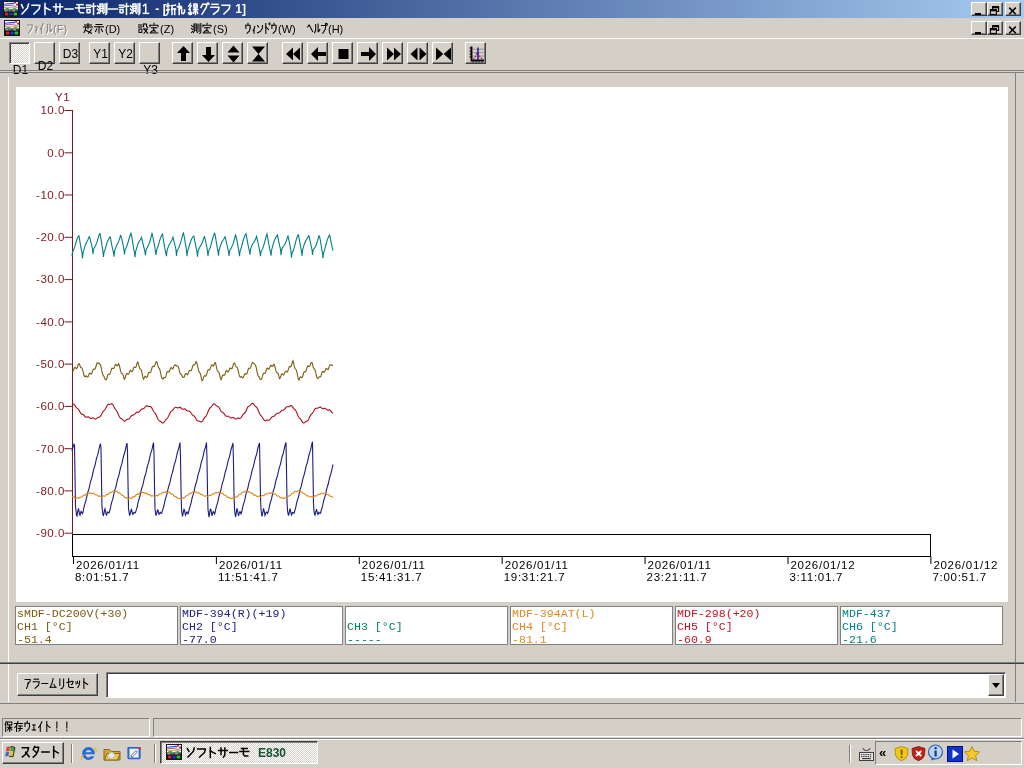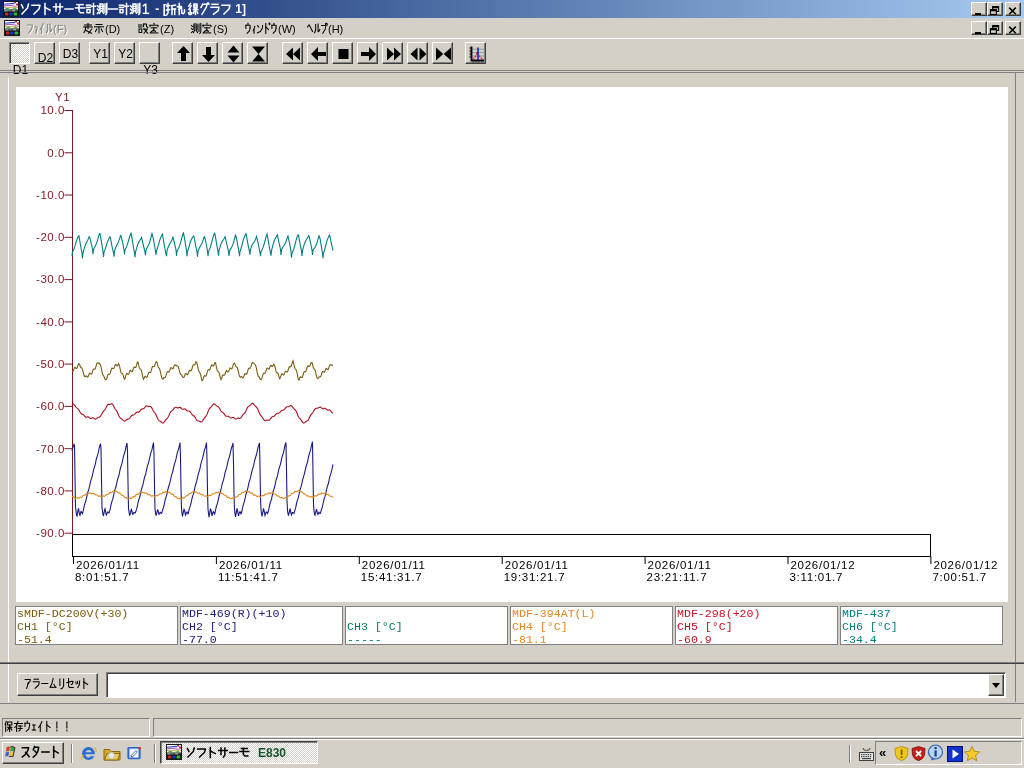--- a/index.html
+++ b/index.html
@@ -245,21 +245,21 @@
     </svg></div>
 <div style="position:absolute;left:1005px;top:21px;width:16px;height:14px;background:#d4d0c8;border-top:1px solid #fff;border-left:1px solid #fff;border-right:1px solid #404040;border-bottom:1px solid #404040;box-shadow:inset -1px -1px 0 #808080"><svg width="14" height="12" viewBox="0 0 14 12">
       <path d="M3.2 2.6 L9.8 9.2 M9.8 2.6 L3.2 9.2" stroke="#000" stroke-width="1.5"></path>
     </svg></div>
 <div class="abs" style="left:0;top:38px;width:1024px;height:33px;background:#d4d0c8;border-top:1px solid #fff"></div>
 <div class="abs" style="left:0;top:70px;width:1024px;height:1px;background:#808080"></div>
 <div style="position:absolute;left:9px;top:42px;width:21px;height:22px;border-top:1px solid #808080;border-left:1px solid #808080;border-right:1px solid #fff;border-bottom:1px solid #fff;box-shadow:inset 1px 1px 0 #404040;background:repeating-conic-gradient(#ffffff 0% 25%, #d4d0c8 0% 50%) 0 0/2px 2px;">
     <div style="position:absolute;left:0;top:16px;width:21px;height:22px;display:flex;align-items:center;justify-content:center;font:12px 'Liberation Sans',sans-serif;color:#000">D1</div>
   </div>
 <div style="position:absolute;left:34px;top:42px;width:21px;height:22px;border-top:1px solid #fff;border-left:1px solid #fff;border-right:1px solid #404040;border-bottom:1px solid #404040;box-shadow:inset -1px -1px 0 #808080;background:#d4d0c8;">
-    <div style="position:absolute;left:0;top:4px;width:21px;height:22px;display:flex;align-items:center;justify-content:center;font:12px 'Liberation Sans',sans-serif;color:#000">D2</div>
+    <div style="position:absolute;left:0;top:12px;width:21px;height:22px;display:flex;align-items:center;justify-content:center;font:12px 'Liberation Sans',sans-serif;color:#000">D2</div>
   </div>
 <div style="position:absolute;left:59px;top:42px;width:21px;height:22px;border-top:1px solid #fff;border-left:1px solid #fff;border-right:1px solid #404040;border-bottom:1px solid #404040;box-shadow:inset -1px -1px 0 #808080;background:#d4d0c8;">
     <div style="position:absolute;left:0;top:0;width:21px;height:22px;display:flex;align-items:center;justify-content:center;font:12px 'Liberation Sans',sans-serif;color:#000">D3</div>
   </div>
 <div style="position:absolute;left:89px;top:42px;width:21px;height:22px;border-top:1px solid #fff;border-left:1px solid #fff;border-right:1px solid #404040;border-bottom:1px solid #404040;box-shadow:inset -1px -1px 0 #808080;background:#d4d0c8;">
     <div style="position:absolute;left:0;top:0;width:21px;height:22px;display:flex;align-items:center;justify-content:center;font:12px 'Liberation Sans',sans-serif;color:#000">Y1</div>
   </div>
 <div style="position:absolute;left:114px;top:42px;width:21px;height:22px;border-top:1px solid #fff;border-left:1px solid #fff;border-right:1px solid #404040;border-bottom:1px solid #404040;box-shadow:inset -1px -1px 0 #808080;background:#d4d0c8;">
     <div style="position:absolute;left:0;top:0;width:21px;height:22px;display:flex;align-items:center;justify-content:center;font:12px 'Liberation Sans',sans-serif;color:#000">Y2</div>
   </div>
@@ -310,39 +310,39 @@
 <div class="abs" style="left:0;top:72px;width:1024px;height:1px;background:#808080"></div>
 <div class="abs" style="left:8px;top:77px;width:1px;height:585px;background:#fff"></div>
 <div class="abs" style="left:1015px;top:73px;width:1px;height:589px;background:#808080"></div>
 <div class="abs" style="left:0;top:662px;width:1024px;height:1px;background:#808080"></div>
 <div class="abs" style="left:16px;top:87px;width:992px;height:515px;background:#fff"></div>
 <div class="abs" style="left:15px;top:606px;width:163px;height:39px;background:#fff;border:1px solid #808080"></div>
 <div style="position:absolute;left:17px;width:160px;font:11.6px &quot;Liberation Mono&quot;,monospace;color:#7c5a10;white-space:pre;top:607px">sMDF-DC200V(+30)</div>
 <div style="position:absolute;left:17px;width:160px;font:11.6px &quot;Liberation Mono&quot;,monospace;color:#7c5a10;white-space:pre;top:620px">CH1 [°C]</div>
 <div style="position:absolute;left:17px;width:160px;font:11.6px &quot;Liberation Mono&quot;,monospace;color:#7c5a10;white-space:pre;top:633px">-51.4</div>
 <div class="abs" style="left:180px;top:606px;width:163px;height:39px;background:#fff;border:1px solid #808080"></div>
-<div style="position:absolute;left:182px;width:160px;font:11.6px &quot;Liberation Mono&quot;,monospace;color:#20207e;white-space:pre;top:607px">MDF-469(R)(+10)</div>
+<div style="position:absolute;left:182px;width:160px;font:11.6px &quot;Liberation Mono&quot;,monospace;color:#20207e;white-space:pre;top:607px">MDF-394(R)(+19)</div>
 <div style="position:absolute;left:182px;width:160px;font:11.6px &quot;Liberation Mono&quot;,monospace;color:#20207e;white-space:pre;top:620px">CH2 [°C]</div>
 <div style="position:absolute;left:182px;width:160px;font:11.6px &quot;Liberation Mono&quot;,monospace;color:#20207e;white-space:pre;top:633px">-77.0</div>
 <div class="abs" style="left:345px;top:606px;width:163px;height:39px;background:#fff;border:1px solid #808080"></div>
 <div style="position:absolute;left:347px;width:160px;font:11.6px &quot;Liberation Mono&quot;,monospace;color:#00805c;white-space:pre;top:607px"></div>
 <div style="position:absolute;left:347px;width:160px;font:11.6px &quot;Liberation Mono&quot;,monospace;color:#00805c;white-space:pre;top:620px">CH3 [°C]</div>
 <div style="position:absolute;left:347px;width:160px;font:11.6px &quot;Liberation Mono&quot;,monospace;color:#00805c;white-space:pre;top:633px">-----</div>
 <div class="abs" style="left:510px;top:606px;width:163px;height:39px;background:#fff;border:1px solid #808080"></div>
 <div style="position:absolute;left:512px;width:160px;font:11.6px &quot;Liberation Mono&quot;,monospace;color:#e08822;white-space:pre;top:607px">MDF-394AT(L)</div>
 <div style="position:absolute;left:512px;width:160px;font:11.6px &quot;Liberation Mono&quot;,monospace;color:#e08822;white-space:pre;top:620px">CH4 [°C]</div>
 <div style="position:absolute;left:512px;width:160px;font:11.6px &quot;Liberation Mono&quot;,monospace;color:#e08822;white-space:pre;top:633px">-81.1</div>
 <div class="abs" style="left:675px;top:606px;width:163px;height:39px;background:#fff;border:1px solid #808080"></div>
 <div style="position:absolute;left:677px;width:160px;font:11.6px &quot;Liberation Mono&quot;,monospace;color:#c41224;white-space:pre;top:607px">MDF-298(+20)</div>
 <div style="position:absolute;left:677px;width:160px;font:11.6px &quot;Liberation Mono&quot;,monospace;color:#c41224;white-space:pre;top:620px">CH5 [°C]</div>
 <div style="position:absolute;left:677px;width:160px;font:11.6px &quot;Liberation Mono&quot;,monospace;color:#c41224;white-space:pre;top:633px">-60.9</div>
 <div class="abs" style="left:840px;top:606px;width:163px;height:39px;background:#fff;border:1px solid #808080"></div>
 <div style="position:absolute;left:842px;width:160px;font:11.6px &quot;Liberation Mono&quot;,monospace;color:#007f80;white-space:pre;top:607px">MDF-437</div>
 <div style="position:absolute;left:842px;width:160px;font:11.6px &quot;Liberation Mono&quot;,monospace;color:#007f80;white-space:pre;top:620px">CH6 [°C]</div>
-<div style="position:absolute;left:842px;width:160px;font:11.6px &quot;Liberation Mono&quot;,monospace;color:#007f80;white-space:pre;top:633px">-34.4</div>
+<div style="position:absolute;left:842px;width:160px;font:11.6px &quot;Liberation Mono&quot;,monospace;color:#007f80;white-space:pre;top:633px">-21.6</div>
 <svg style="position:absolute;left:0;top:0" width="1024" height="768">
     <line x1="72.5" y1="110" x2="72.5" y2="534.5" stroke="#7a1822" stroke-width="1"></line>
     <line x1="64.5" y1="110.5" x2="72.5" y2="110.5" stroke="#7a1822" stroke-width="1"></line>
     <text x="65" y="114.3" text-anchor="end" font-family="Liberation Sans" font-size="11.5" letter-spacing="0.55" fill="#7a1822">10.0</text>
     <line x1="64.5" y1="152.8" x2="72.5" y2="152.8" stroke="#7a1822" stroke-width="1"></line>
     <text x="65" y="156.6" text-anchor="end" font-family="Liberation Sans" font-size="11.5" letter-spacing="0.55" fill="#7a1822">0.0</text>
     <line x1="64.5" y1="195.0" x2="72.5" y2="195.0" stroke="#7a1822" stroke-width="1"></line>
     <text x="65" y="198.8" text-anchor="end" font-family="Liberation Sans" font-size="11.5" letter-spacing="0.55" fill="#7a1822">-10.0</text>
     <line x1="64.5" y1="237.3" x2="72.5" y2="237.3" stroke="#7a1822" stroke-width="1"></line>
     <text x="65" y="241.1" text-anchor="end" font-family="Liberation Sans" font-size="11.5" letter-spacing="0.55" fill="#7a1822">-20.0</text>

